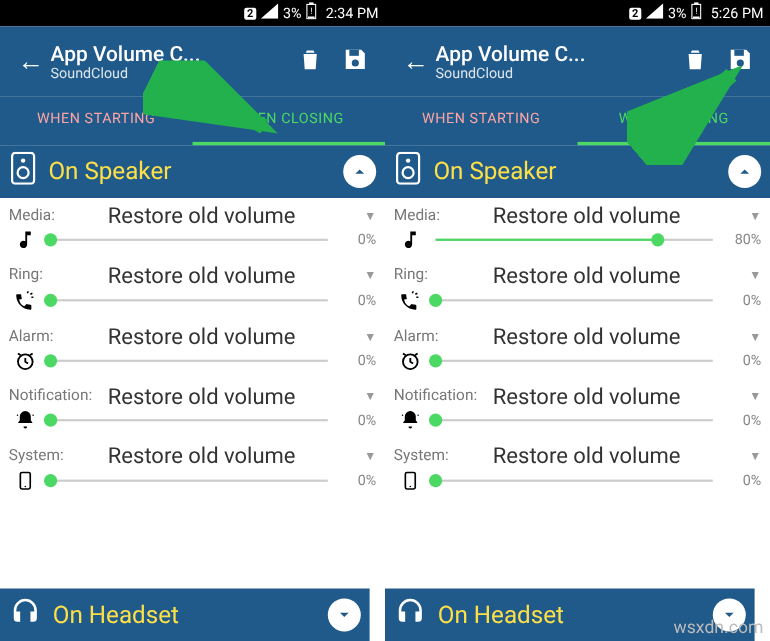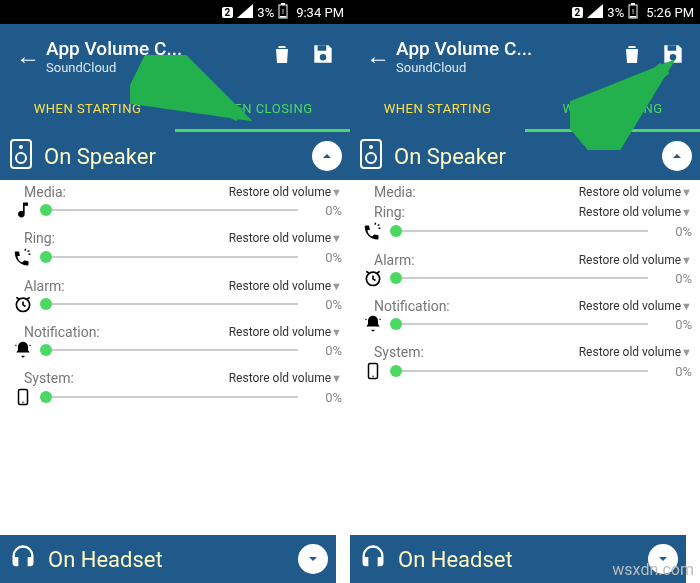--- a/index.html
+++ b/index.html
@@ -12,29 +12,29 @@
   .statusbar svg { fill: #fff; }
 
   .toolbar { background: #205a8a; color: #fff; height: 64px; display: flex; align-items: center; padding: 0 6px 0 10px; }
   .toolbar .back { color: #fff; font-size: 24px; padding: 6px; }
   .toolbar .titles { flex: 1; overflow: hidden; }
   .toolbar .title { font-size: 19px; font-weight: 500; white-space: nowrap; overflow: hidden; text-overflow: ellipsis; }
   .toolbar .subtitle { font-size: 13px; opacity: .85; }
   .toolbar .action { padding: 8px; }
 
   .tabs { background: #205a8a; display: flex; height: 44px; }
-  .tab { flex: 1; color: #fde047; font-size: 13px; letter-spacing: .5px; display: flex; align-items: center; justify-content: center; border-bottom: 3px solid transparent; }
+  .tab { flex: 1; color: #fca5a5; font-size: 13px; letter-spacing: .5px; display: flex; align-items: center; justify-content: center; border-bottom: 3px solid transparent; }
   .tab.active { color: #4bd964; border-bottom-color: #4bd964; }
 
-  .section-head { background: #205a8a; color: #fef9c3; height: 48px; display: flex; align-items: center; padding: 0 8px; gap: 10px; font-size: 22px; }
+  .section-head { background: #205a8a; color: #fde047; height: 48px; display: flex; align-items: center; padding: 0 8px; gap: 10px; font-size: 22px; }
   .section-head .chev { margin-left: auto; width: 30px; height: 30px; background: #fff; border-radius: 50%; display: flex; align-items: center; justify-content: center; }
 
-  .row { display: flex; align-items: center; padding: 4px 8px 0 24px; color: #555; font-size: 14px; }
+  .row { display: flex; align-items: center; padding: 4px 8px 0 8px; color: #555; font-size: 14px; }
   .row .label { flex: 0 0 90px; color: #777; }
-  .row .value { flex: 1; text-align: right; color: #333; font-size: 12px; }
+  .row .value { flex: 1; text-align: left; color: #333; font-size: 20px; }
   .row .drop { color: #999; font-size: 11px; }
 
   .row2 { display: flex; align-items: center; padding: 0 8px 6px 8px; gap: 8px; }
   .row2 .icon { width: 30px; display: flex; justify-content: center; }
   .row2 .slider { flex: 1; height: 20px; position: relative; }
   .row2 .slider .track { position: absolute; top: 9px; left: 0; right: 0; height: 2px; background: #ccc; }
   .row2 .slider .fill { position: absolute; top: 9px; left: 0; height: 2px; background: #4bd964; }
   .row2 .slider .thumb { position: absolute; top: 4px; width: 12px; height: 12px; border-radius: 50%; background: #4bd964; margin-left: -6px; }
   .row2 .pct { width: 36px; text-align: right; color: #888; font-size: 13px; }
 
@@ -54,21 +54,21 @@
       <span><svg width="16" height="14" viewBox="0 0 16 14" fill="#fff">
             <path d="M0 14L16 14 16 0z"></path>
           </svg></span>
       <span>3%</span>
       <span><svg width="10" height="16" viewBox="0 0 10 16">
             <rect x="1" y="2" width="8" height="13" fill="none" stroke="#fff"></rect>
             <rect x="3" y="0" width="4" height="2" fill="#fff"></rect>
             <rect x="2" y="13" width="6" height="1.5" fill="#fff"></rect>
             <text x="5" y="11" font-size="8" fill="#fff" text-anchor="middle">!</text>
           </svg></span>
-      <span style="margin-left:4px">9:34 PM</span>
+      <span style="margin-left:4px">2:34 PM</span>
     </div>
     <div class="toolbar">
       <div class="back">←</div>
       <div class="titles">
         <div class="title">App Volume C...</div>
         <div class="subtitle">SoundCloud</div>
       </div>
       <div class="action"><svg width="24" height="24" viewBox="0 0 24 24" fill="#fff">
             <path d="M6 7h12l-1 14H7zM9 4h6l1 2H8z"></path>
           </svg></div>
@@ -254,20 +254,33 @@
           <svg width="16" height="16" viewBox="0 0 24 24" fill="#205a8a">
             <path d="M6 15l6-6 6 6z"></path>
           </svg>
         </span>
     </div>
 
     <div class="row">
       <div class="label">Media:</div>
       <div class="value">Restore old volume</div>
       <div class="drop">▼</div>
+    </div>
+    <div class="row2">
+      <div class="icon">
+          <svg width="20" height="20" viewBox="0 0 24 24">
+            <path d="M12 3v10.55A4 4 0 1014 17V7h4V3z"></path>
+          </svg>
+        </div>
+      <div class="slider">
+        <div class="track"></div>
+        <div class="fill" style="width:80%"></div>
+        <div class="thumb" style="left:80%"></div>
+      </div>
+      <div class="pct">80%</div>
     </div>
 
     <div class="row">
       <div class="label">Ring:</div>
       <div class="value">Restore old volume</div>
       <div class="drop">▼</div>
     </div>
     <div class="row2">
       <div class="icon">
           <svg width="22" height="22" viewBox="0 0 24 24">

